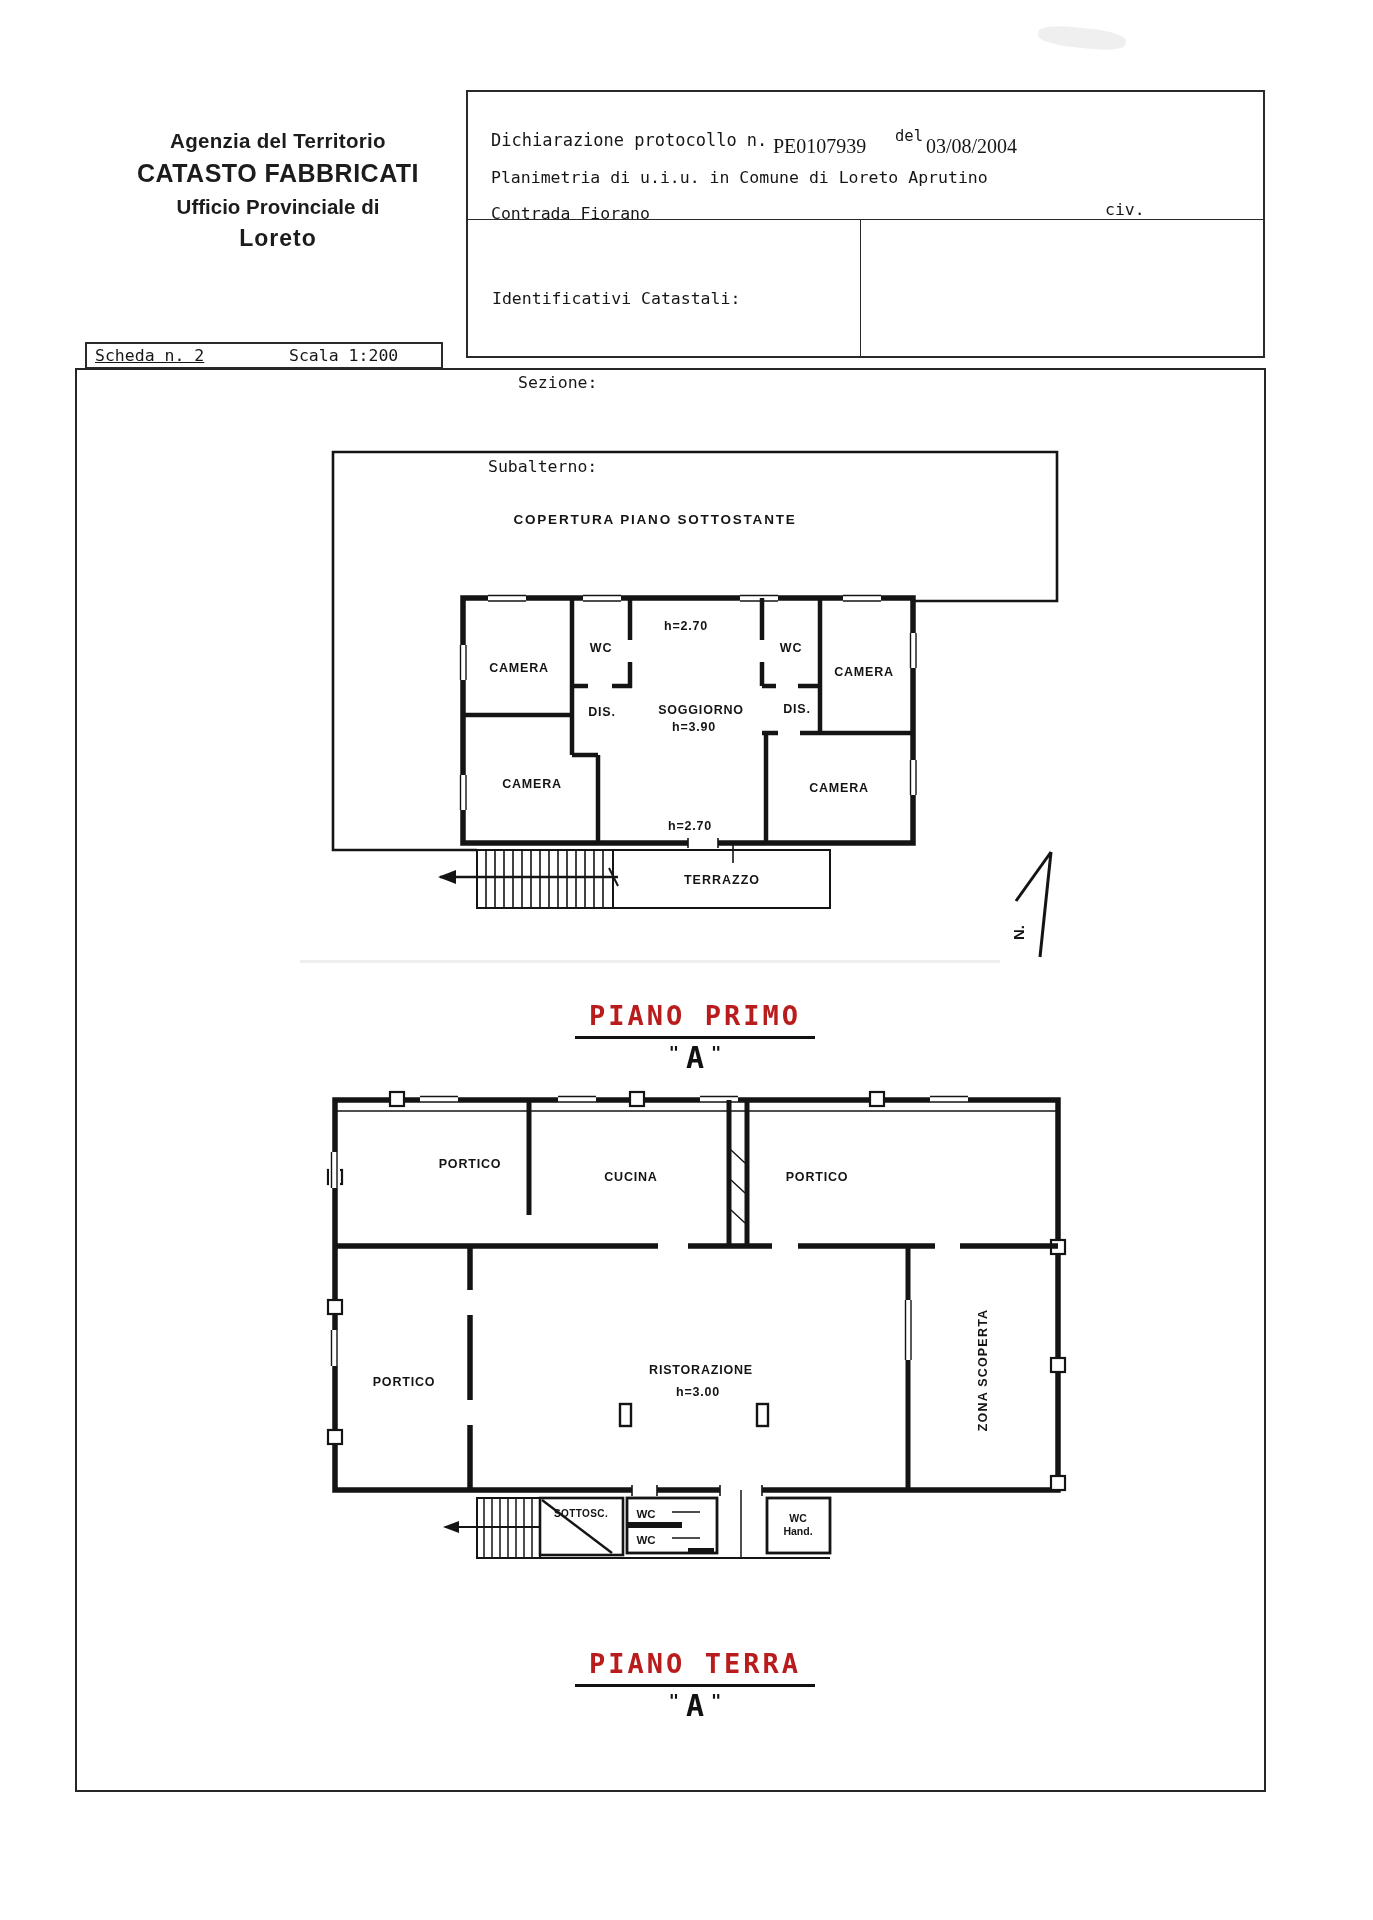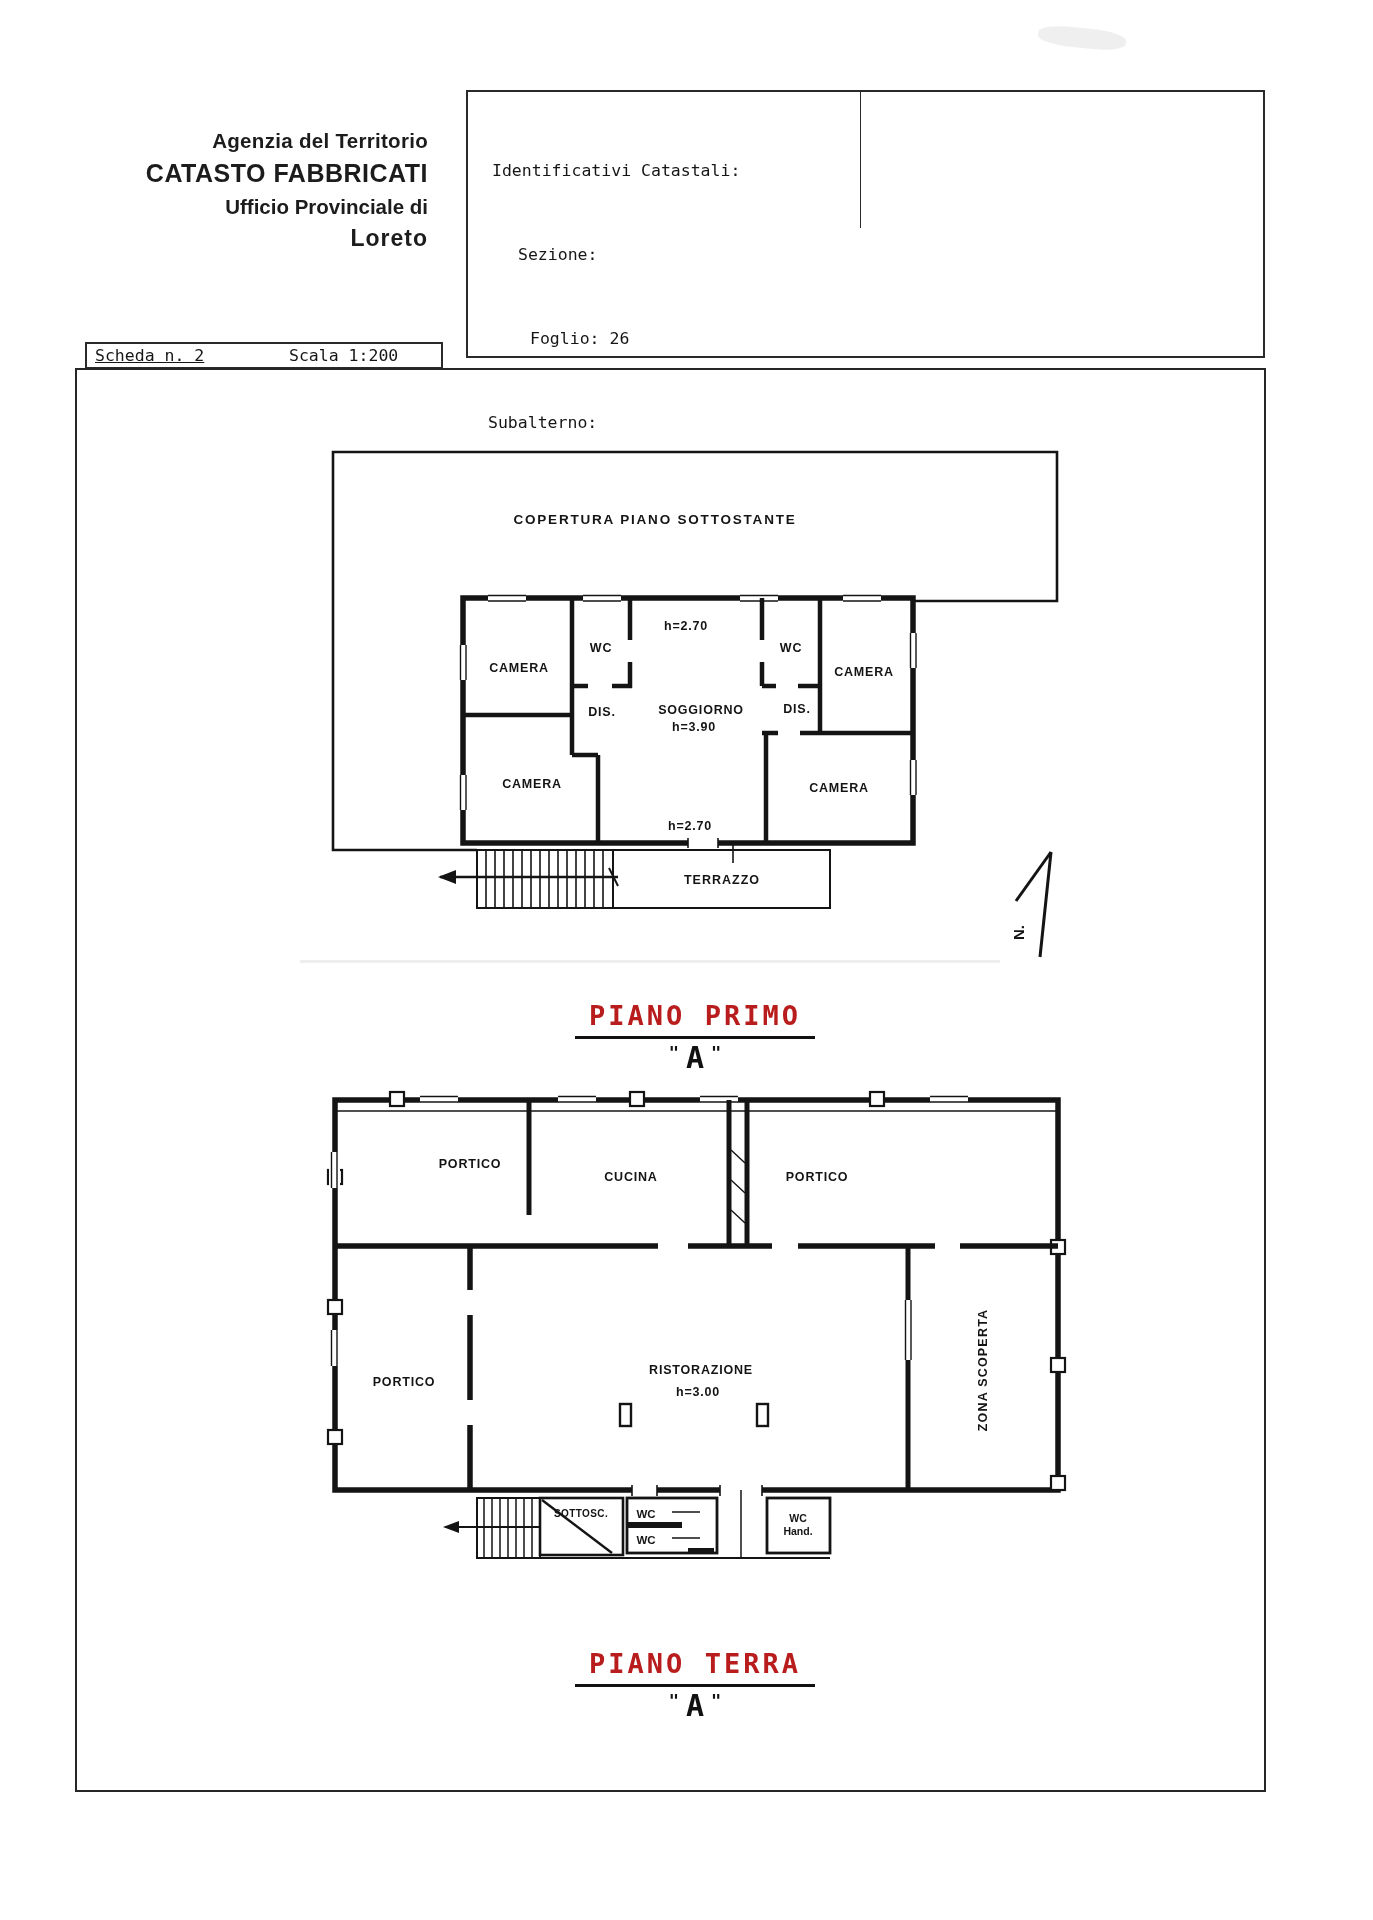--- a/index.html
+++ b/index.html
@@ -1,19 +1,19 @@
 <!DOCTYPE html>
 <html><head>
 <meta charset="utf-8">
 <style>
   html,body{margin:0;padding:0;background:#f2f2f2;}
   .page{position:relative;width:1373px;height:1920px;background:#ffffff;overflow:hidden;
         font-family:"DejaVu Sans Mono",monospace;color:#161616;}
   
-  .agency{position:absolute;left:128px;top:126px;width:300px;text-align:right;
+  .agency{position:absolute;left:128px;top:126px;width:300px;text-align:center;
           font-family:"Liberation Sans",sans-serif;font-weight:bold;color:#1c1c1c;}
   .agency .a1{font-size:20.5px;line-height:30px;letter-spacing:.3px;}
   .agency .a2{font-size:25px;line-height:35px;letter-spacing:.5px;}
   .agency .a3{font-size:20.5px;line-height:31px;}
   .agency .a4{font-size:23px;line-height:33px;letter-spacing:1px;}
   
   .topbox{position:absolute;left:466px;top:90px;width:799px;height:268px;
           border:2px solid #2a2a2a;box-sizing:border-box;}
   .sec1{position:relative;height:128px;border-bottom:1.5px solid #2a2a2a;box-sizing:border-box;}
   .sec2{position:relative;height:136px;}
@@ -52,26 +52,34 @@
   <div class="smudge2"></div>
 
   <div class="agency">
     <div class="a1">Agenzia del Territorio</div>
     <div class="a2">CATASTO FABBRICATI</div>
     <div class="a3">Ufficio Provinciale di</div>
     <div class="a4">Loreto</div>
   </div>
 
   <div class="topbox">
+    <div class="sec1">
+      <span class="abs mono" style="left:23px;top:38px;">Dichiarazione protocollo n.</span>
+      <span class="abs serif" style="left:305px;top:43px;">PE0107939</span>
+      <span class="abs mono" style="left:427px;top:35px;font-size:15.5px;">del</span>
+      <span class="abs serif" style="left:458px;top:43px;">03/08/2004</span>
+      <span class="abs mono" style="left:23px;top:76px;font-size:16.5px;">Planimetria di u.i.u. in Comune di Loreto Aprutino</span>
+      <span class="abs mono" style="left:23px;top:112px;font-size:16.5px;">Contrada Fiorano</span>
+      <span class="abs mono" style="left:637px;top:108px;font-size:16.5px;">civ.</span>
+    </div>
     <div class="sec2">
       <div class="vdiv"></div>
       <div class="cadlines mono" style="font-size:16.5px;">
         <div style="padding-left:24px;">Identificativi Catastali:</div>
         <div style="padding-left:50px;">Sezione:</div>
-        <div style="padding-left:62px;"><span>Foglio:</span><span> </span><span>26</span></div>
         <div style="padding-left:20px;">Subalterno:</div>
       </div>
     </div>
   </div>
 
   <div class="scheda mono">
     <span class="abs" style="left:8px;top:2px;text-decoration:underline;">Scheda n. 2</span>
     <span class="abs" style="left:202px;top:2px;">Scala 1:200</span>
   </div>
 

